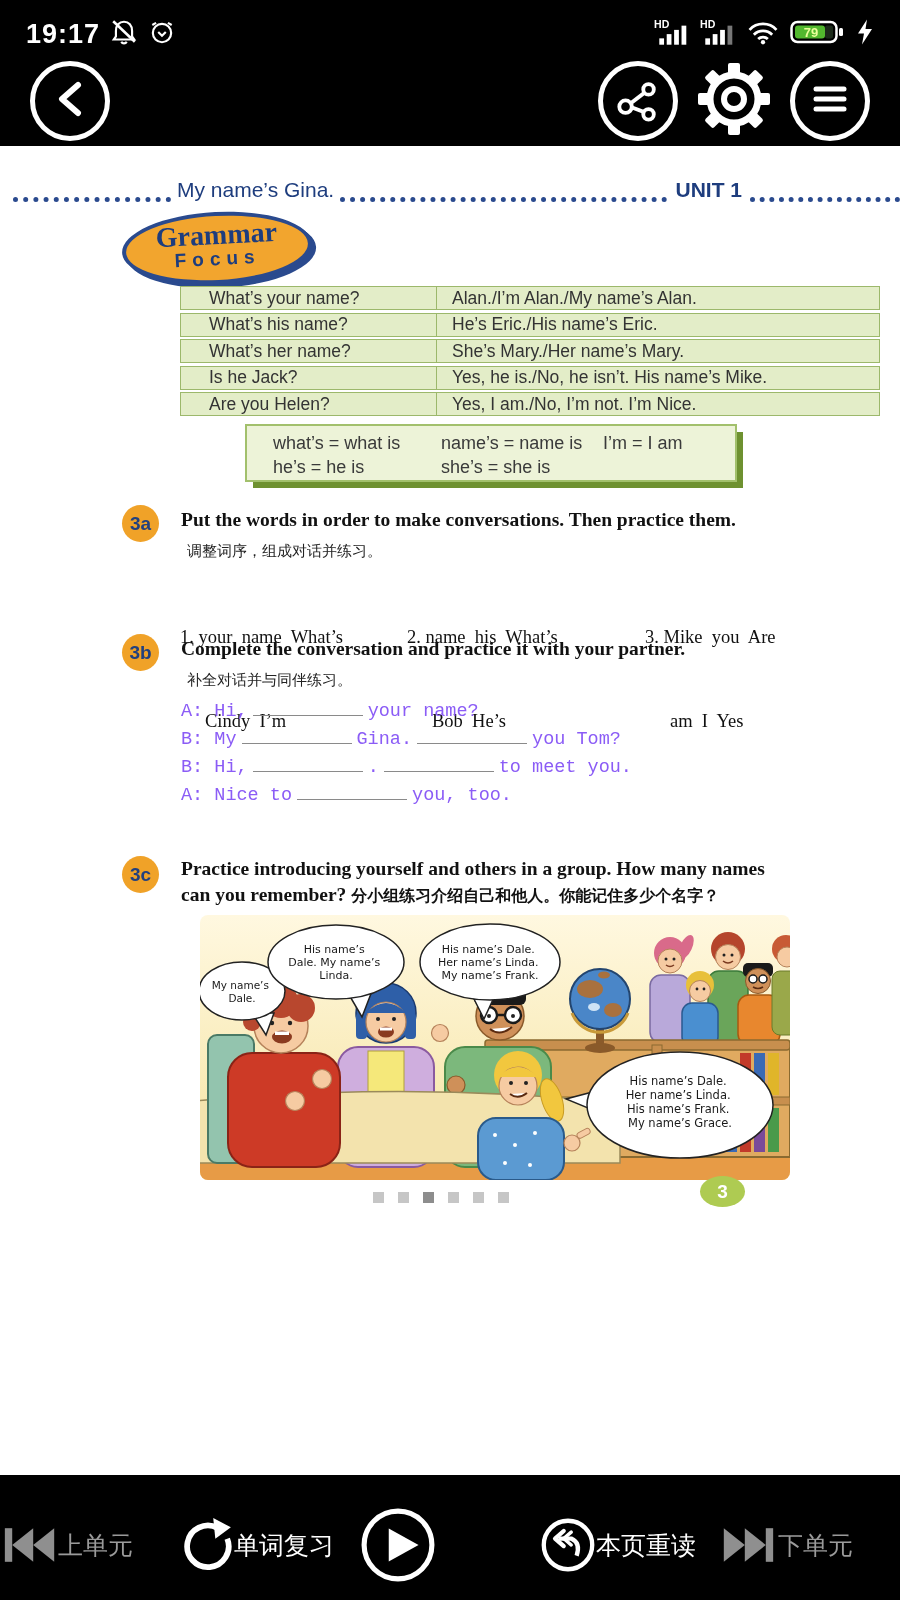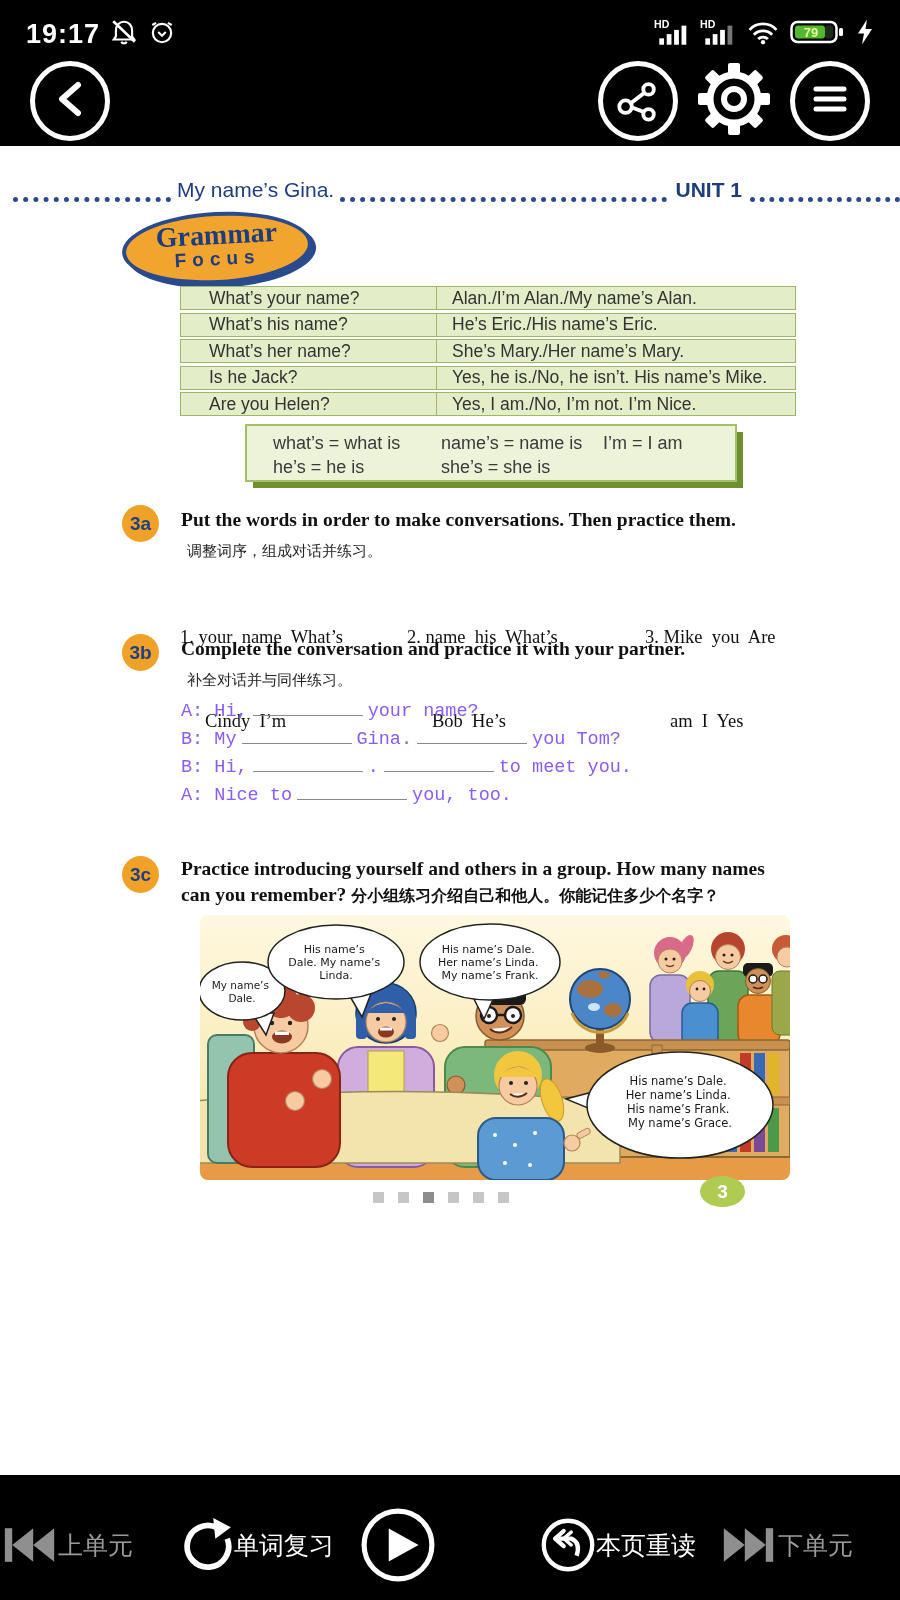--- a/index.html
+++ b/index.html
@@ -23,21 +23,21 @@
   .hd1{width:158px}.hd2{flex:1}.hd3{width:150px}
   .lesson-title{font-size:21px;margin:0 6px;white-space:nowrap}
   .unit-label{font-size:21px;font-weight:bold;margin:0 8px;white-space:nowrap}
   
   .gbadge{position:absolute;top:66px;left:122px;width:190px;height:72px;background:#f2a52e;
     border:4px solid #2a4a8e;border-radius:50%;transform:rotate(-3deg);box-shadow:4px 4px 0 #2a4a8e;
     text-align:center;color:#1e3d7e;box-sizing:border-box}
   .gbadge .l1{font-family:"Liberation Serif",serif;font-weight:bold;font-size:28px;margin-top:3px}
   .gbadge .l2{font-weight:bold;font-size:19px;letter-spacing:6px;margin-top:-3px}
   
-  .gtable{position:absolute;top:140px;left:180px;width:616px}
+  .gtable{position:absolute;top:140px;left:180px;width:700px}
   .grow{display:flex;height:22px;margin-bottom:2.5px;border:1px solid #9cb86b;background:#e3edc8;align-items:center}
   .gq{width:256px;padding-left:28px;font-size:17.5px;color:#333;align-self:stretch;display:flex;align-items:center;
       border-right:1px solid #9cb86b;box-sizing:border-box}
   .ga{flex:1;padding-left:15px;font-size:17.5px;color:#333}
   
   .cbox{position:absolute;top:278px;left:245px;width:492px;height:58px;background:#edf3d8;
     border:2px solid #a2c06c;box-shadow:7px 7px 0 -1px #6e9130;box-sizing:border-box;
     padding:5px 11px 0 26px;font-size:18px;color:#3a3a3a}
   .crow{display:flex;height:24px;align-items:center}
   .c1{width:168px}.c2{width:162px}

